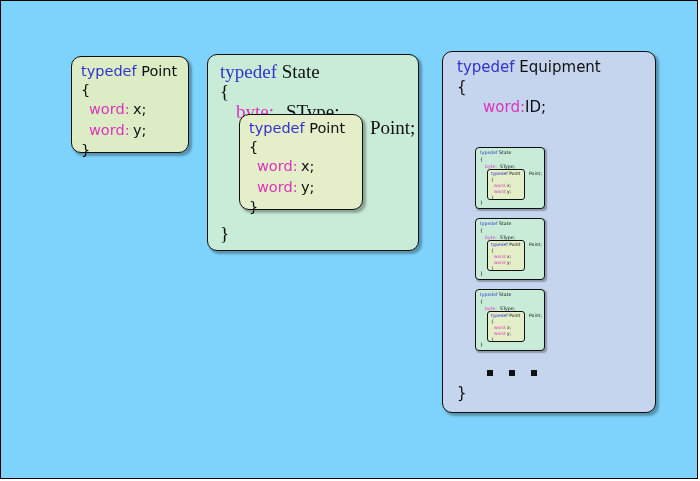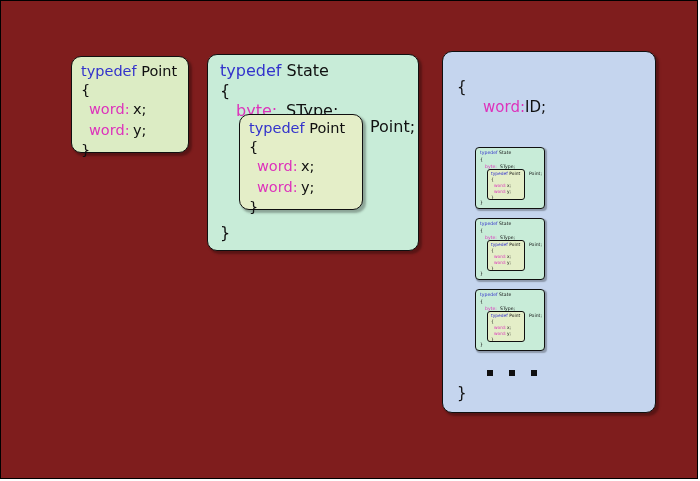--- a/index.html
+++ b/index.html
@@ -1,20 +1,20 @@
 <!DOCTYPE html>
 <html><head>
 <meta charset="utf-8">
 <style>
   html,body{margin:0;padding:0;background:#ffffff;}
   body{width:700px;height:481px;overflow:hidden;
        font-family:"DejaVu Sans","Liberation Sans",sans-serif;}
 
   #canvas{position:relative;width:698px;height:479px;
-          border:1px solid #000000;background:#7f1d1d;box-sizing:border-box;}
+          border:1px solid #000000;background:#7dd3fc;box-sizing:border-box;}
 
   .box{position:absolute;box-sizing:border-box;
        border:1.6px solid #101010;border-radius:10px;
        box-shadow:2.5px 2.5px 2.2px rgba(0,0,0,0.30);}
 
   .kw{color:#3333cc;}
   .ty{color:#dd33bb;}
   .id{color:#101010;}
 
   .line{position:absolute;white-space:pre;color:#101010;}
@@ -24,21 +24,21 @@
   #point-box .line{font-size:14.5px;}
   #p-title{left:9px;top:6px;}
   #p-open{left:9px;top:25px;font-size:15px;}
   #p-w1{left:17px;top:44px;}
   #p-w2{left:17px;top:65px;}
   #p-close{left:9px;top:85px;font-size:15px;}
   .colx{display:inline-block;width:44px;}
 
   
   #state-box{left:206px;top:53px;width:212px;height:197px;background:#c8ecd8;}
-  #state-box > .line{font-size:16px;}
+  #state-box > .line{font-size:19px;font-family:Liberation Serif, serif;}
   #s-title{left:12px;top:6px;}
   #s-open{left:12px;top:26px;font-size:16px;}
   #s-byte{left:28px;top:46px;}
   #s-close{left:12px;top:168px;font-size:16px;}
   #s-pointlabel{left:162px;top:62px;font-size:15px;}
   .colb{display:inline-block;width:50px;}
 
   
   #state-point{left:31px;top:59px;width:124px;height:96px;background:#e4eec8;}
   #state-point .line{font-size:14.5px;}
@@ -112,20 +112,21 @@
       <div class="line" id="sp-w1"><span class="ty colx">word:</span><span class="id">x;</span></div>
       <div class="line" id="sp-w2"><span class="ty colx">word:</span><span class="id">y;</span></div>
       <div class="line" id="sp-close">}</div>
     </div>
 
     <div class="line" id="s-pointlabel">Point;</div>
     <div class="line" id="s-close">}</div>
   </div>
 
   <div class="box" id="equip-box">
+    <div class="line" id="e-title"><span class="kw">typedef</span> <span class="id">Equipment</span></div>
     <div class="line" id="e-open">{</div>
     <div class="line" id="e-word"><span class="ty colb">word:</span><span class="id">ID;</span></div>
 
     <div class="mini" id="mini1">
       <div class="line m-title"><span class="kw">typedef</span> <span class="id">State</span></div>
       <div class="line m-open">{</div>
       <div class="line m-byte"><span class="ty m-colb">byte:</span><span class="id">SType;</span></div>
       <div class="minipoint">
         <div class="line mp-title"><span class="kw">typedef</span> <span class="id">Point</span></div>
         <div class="line mp-open">{</div>

